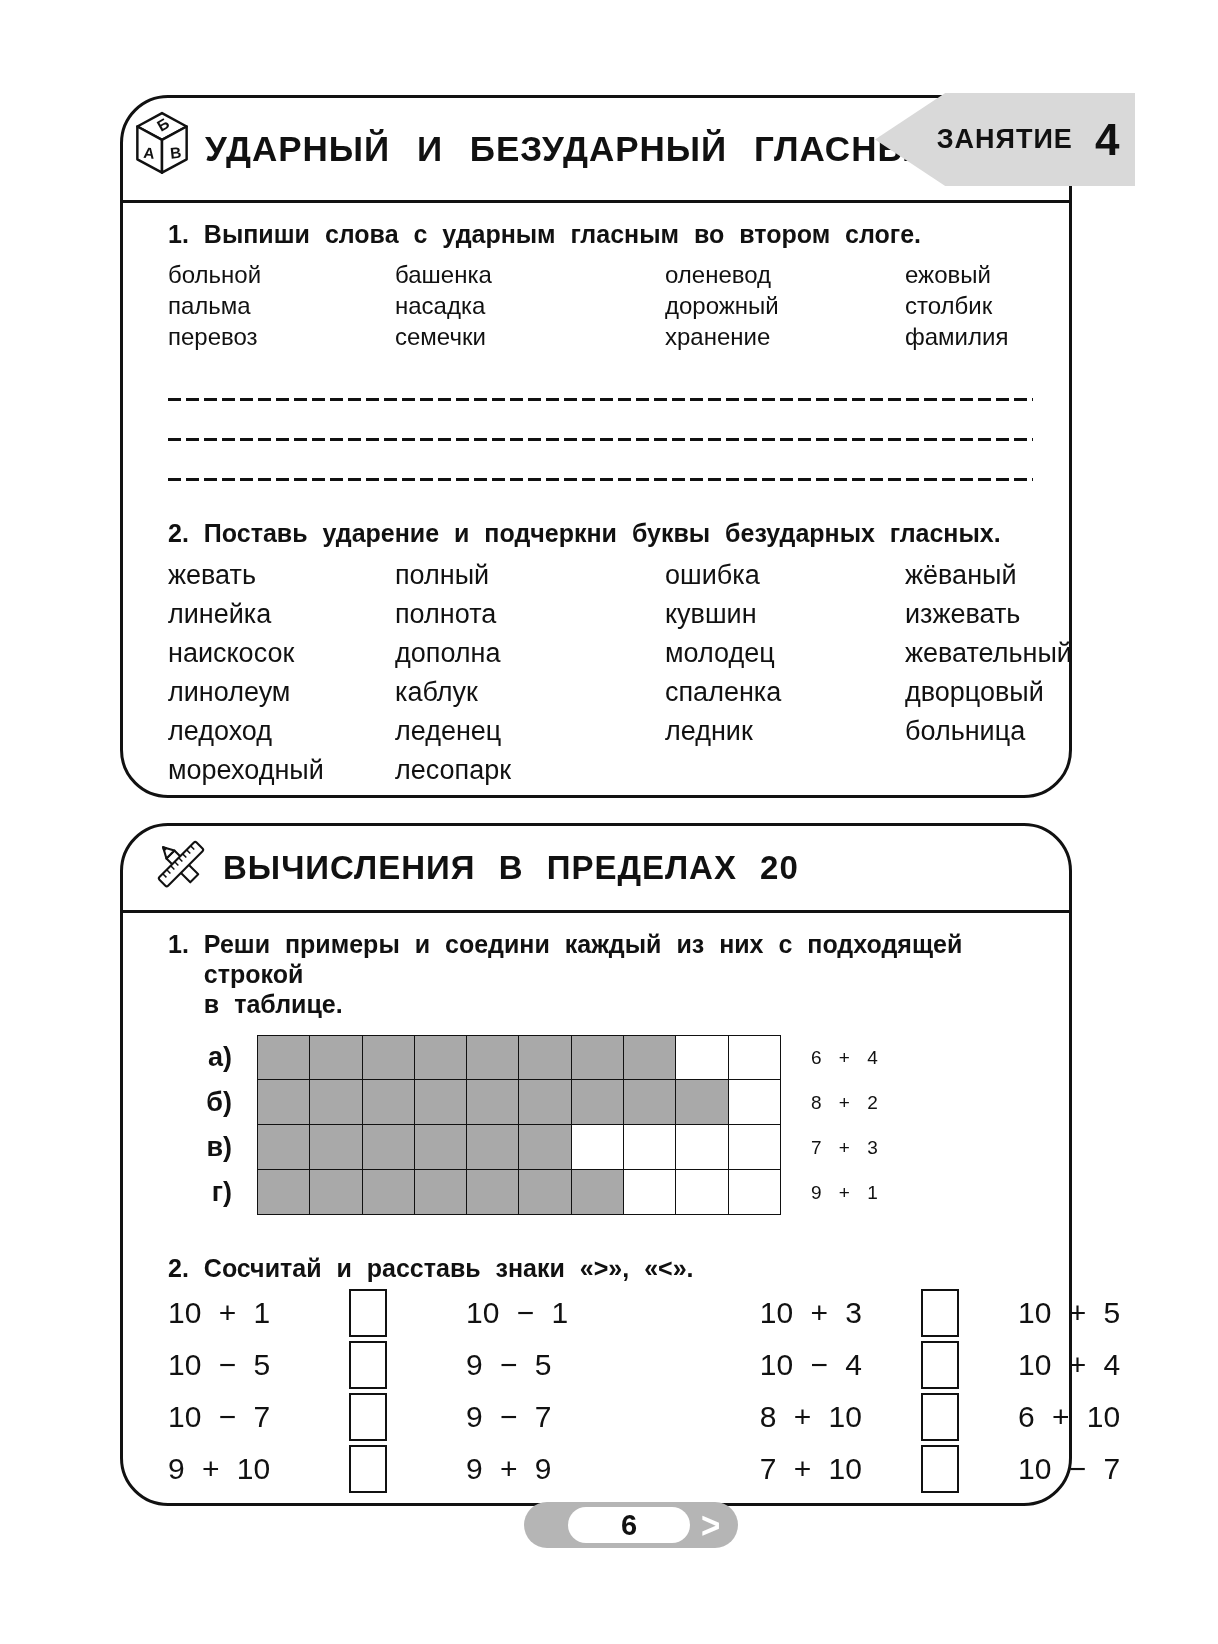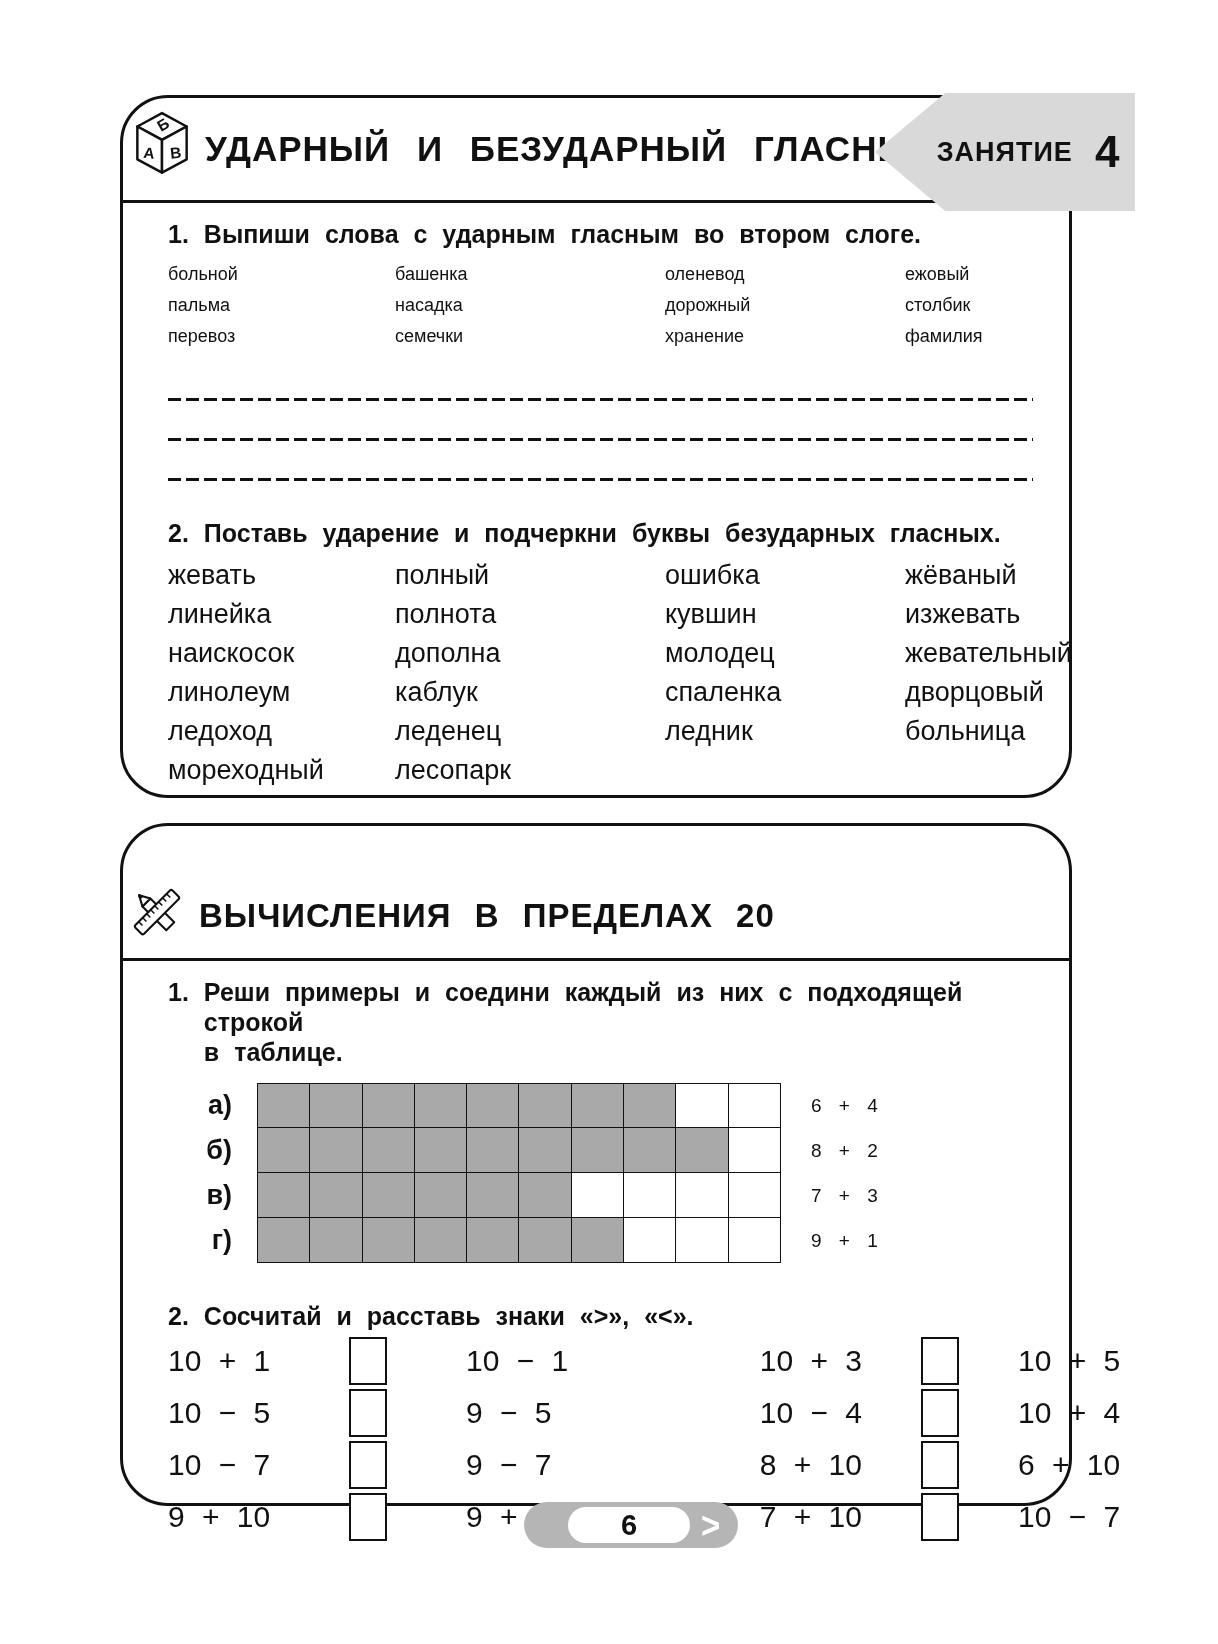--- a/index.html
+++ b/index.html
@@ -3,32 +3,32 @@
 <meta charset="utf-8">
 <style>
   html,body{margin:0;padding:0;background:#fff;}
   .page{position:relative;width:1218px;height:1644px;background:#fff;overflow:hidden;
         font-family:"Liberation Sans","DejaVu Sans",sans-serif;color:#111;}
   .panel{position:absolute;left:120px;width:946px;border:3px solid #111;border-radius:48px;background:#fff;}
   #panel1{top:95px;height:697px;}
   #panel2{top:823px;height:677px;}
   .panel-header{display:flex;align-items:center;border-bottom:3px solid #111;position:relative;}
   #panel1 .panel-header{height:102px;padding-left:8px;}
-  #panel2 .panel-header{height:84px;padding-left:4px;margin-top:48px;}
+  #panel2 .panel-header{height:84px;padding-left:28px;}
   .hdr-icon{flex:0 0 auto;}
   .panel-title{font-weight:bold;font-size:35px;letter-spacing:1px;word-spacing:16px;margin-left:12px;white-space:nowrap;}
   #panel2 .panel-title{font-size:33px;word-spacing:13px;}
-  .banner{position:absolute;top:-5px;right:-66px;width:214px;height:118px;background:#d9d9d9;
+  .banner{position:absolute;top:-5px;right:-66px;width:214px;height:93px;background:#d9d9d9;
           clip-path:polygon(0 50%,27% 0,100% 0,100% 100%,27% 100%);
           display:flex;align-items:center;justify-content:center;padding-left:46px;gap:22px;z-index:3;}
   .banner-label{font-weight:bold;font-size:27px;letter-spacing:1px;}
   .banner-number{font-weight:bold;font-size:44px;}
   .panel-body{padding:16px 36px 0 45px;}
   .task-line{display:flex;gap:15px;font-weight:bold;font-size:25px;line-height:30px;word-spacing:8px;}
-  .words-grid{display:grid;grid-template-columns:227px 270px 240px 1fr;font-size:18px;}
+  .words-grid{display:grid;grid-template-columns:227px 270px 240px 1fr;font-size:24px;}
   #words1{margin-top:10px;line-height:31px;}
   #words2{margin-top:8px;line-height:39px;font-size:27px;}
   .word{white-space:nowrap;}
   #answer-lines{margin-top:46px;}
   .dash-line{height:3px;margin-bottom:37px;
              background:repeating-linear-gradient(90deg,#111 0 13px,transparent 13px 18px);}
   #task1-2{margin-top:26px;}
   #p2-task1 .task-text span{display:block;}
   #chart-rows{margin-top:16px;}
   .chart-row{display:flex;align-items:stretch;height:45px;}

